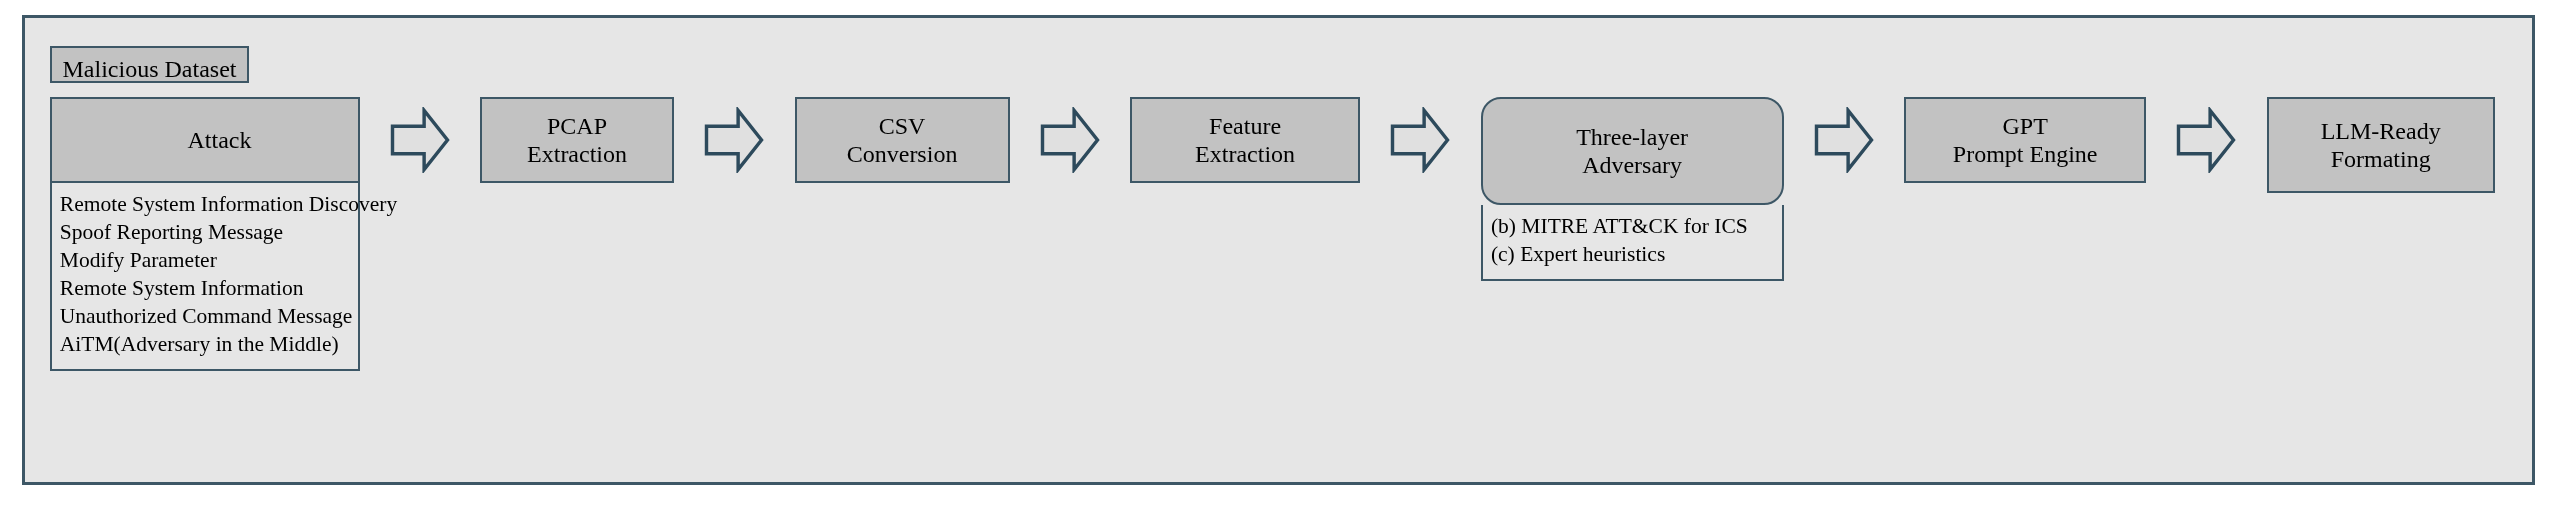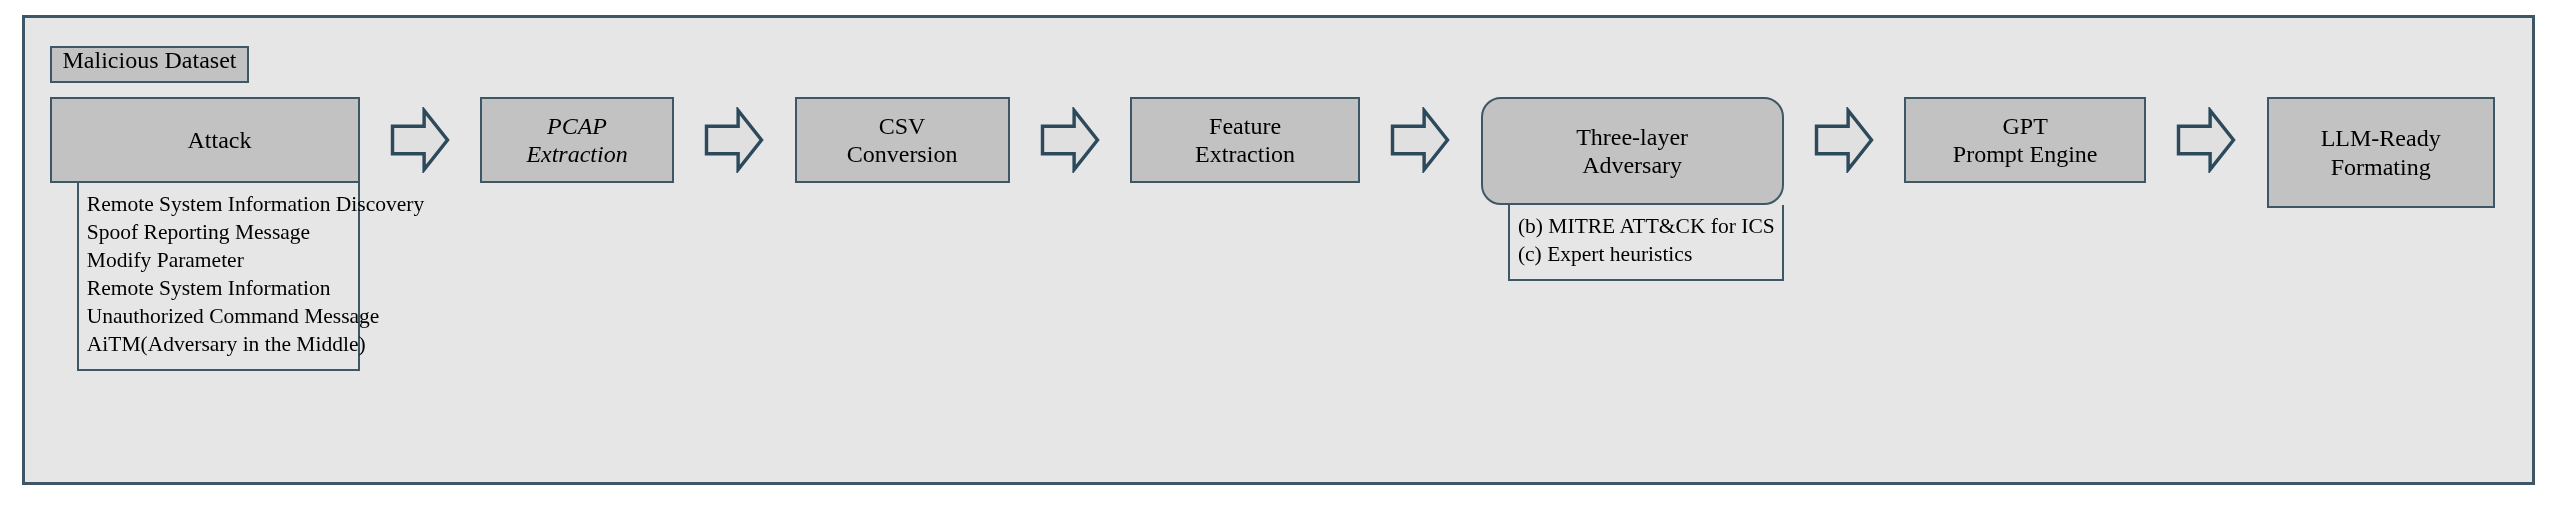--- a/index.html
+++ b/index.html
@@ -38,21 +38,21 @@
   .dataset-tag {
     position: absolute;
     left: 25px;
     top: 28px;
     height: 37px;
     padding: 0 11px;
     background: #c2c2c2;
     border: 2.8px solid #3d5766;
     box-sizing: border-box;
     display: flex;
-    align-items: flex-start;
+    align-items: flex-end;
     justify-content: center;
     font-size: 24px;
     line-height: 1;
     white-space: nowrap;
   }
 
   
   .pipeline {
     position: absolute;
     left: 25px;
@@ -90,34 +90,33 @@
   .detail-box {
     background: #e6e6e6;
     border: 2.8px solid #3d5766;
     border-top: none;
     box-sizing: border-box;
     padding: 8.3px 7px 9.7px 8.3px;
     font-size: 21.5px;
     line-height: 1.30;
     text-align: left;
     white-space: nowrap;
-    margin-left: 27px;
   }
   .detail-box .line { display: block; }
 
   
   .stage-attack       { width: 310px; height: 86px; padding-left: 30px; }
   .group-attack       { width: 310px; }
-  .stage-pcap         { width: 194px; height: 86px; font-style: italic; }
+  .stage-pcap         { width: 194px; height: 86px; }
   .stage-csv          { width: 215px; height: 86px; font-family: Liberation Serif, serif; }
   .stage-feature      { width: 230px; height: 86px; }
   .stage-threelayer   { width: 303px; height: 108px; border-radius: 20px; }
   .group-threelayer   { width: 303px; }
   .stage-gpt          { width: 242px; height: 86px; align-items: center; }
-  .stage-llm          { width: 228px; height: 111px; }
+  .stage-llm          { width: 228px; height: 96px; }
 
   
   .arrow {
     flex: 0 0 auto;
     width: 75px;
     height: 86px;
     display: flex;
     align-items: center;
     justify-content: center;
   }

